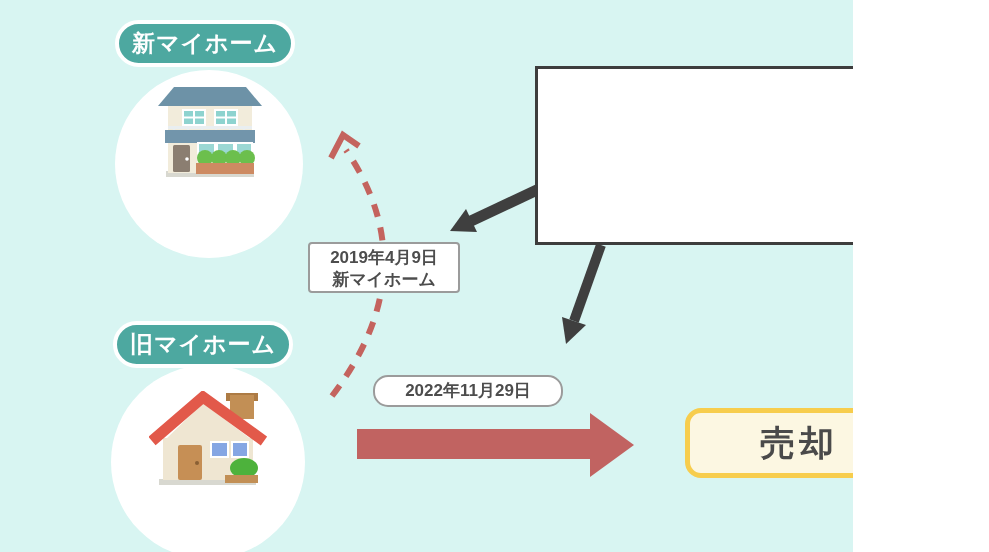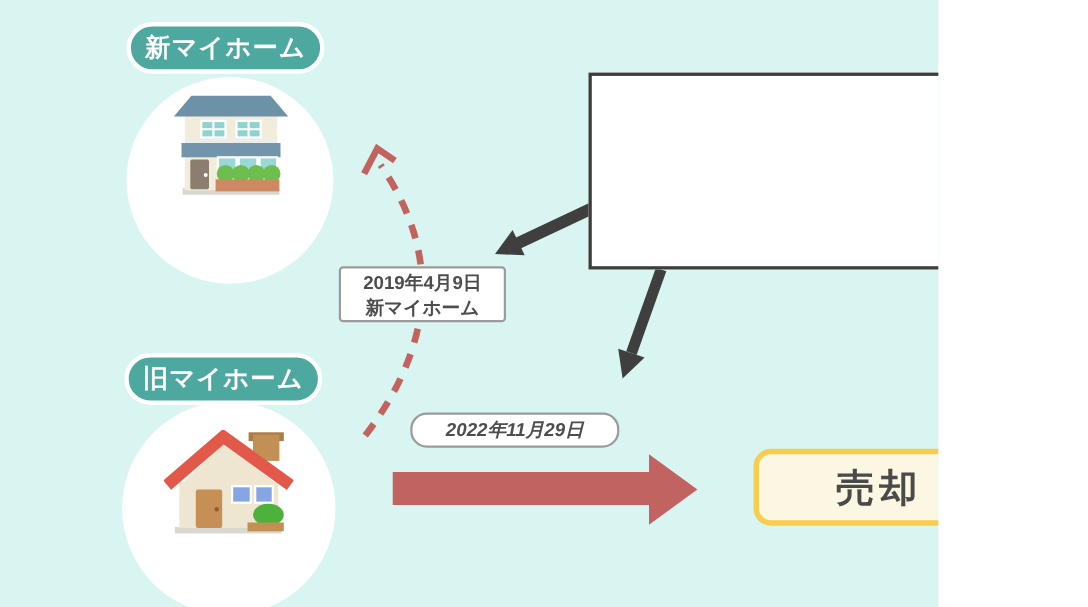--- a/index.html
+++ b/index.html
@@ -25,21 +25,21 @@
   .badge.old{left:113px;top:321px;}
   .house{position:absolute;z-index:3;}
   .house.new{left:158px;top:86px;}
   .house.old{left:149px;top:391px;}
   .chip{
     position:absolute;box-sizing:border-box;background:#ffffff;
     border:2px solid #9b9b9b;border-radius:4px;color:#4d4d4d;
     font-weight:bold;text-align:center;z-index:3;
   }
   .chip.move{left:308px;top:242px;width:152px;height:51px;font-size:17px;line-height:22px;padding-top:3px;}
-  .chip.saledate{left:373px;top:375px;width:190px;height:32px;font-size:17px;line-height:28px;border-radius:15px;font-style:italic;}
+  .chip.saledate{left:373px;top:375px;width:190px;height:32px;font-size:17px;line-height:28px;border-radius:15px;}
   .callout{
     position:absolute;left:535px;top:66px;width:403px;height:179px;box-sizing:border-box;
     background:#ffffff;border:3px solid #3d3d3d;z-index:2;
     padding:20px 0 0 23px;color:#555555;font-size:20px;font-weight:bold;line-height:46px;
   }
   .callout div{white-space:nowrap;}
   .salebox{
     position:absolute;left:685px;top:408px;width:192px;height:70px;box-sizing:border-box;
     background:var(--sale_bg,#fcf7e2);border:5px solid var(--sale_border,#f7cd4d);border-radius:16px;
     display:flex;align-items:center;justify-content:center;

